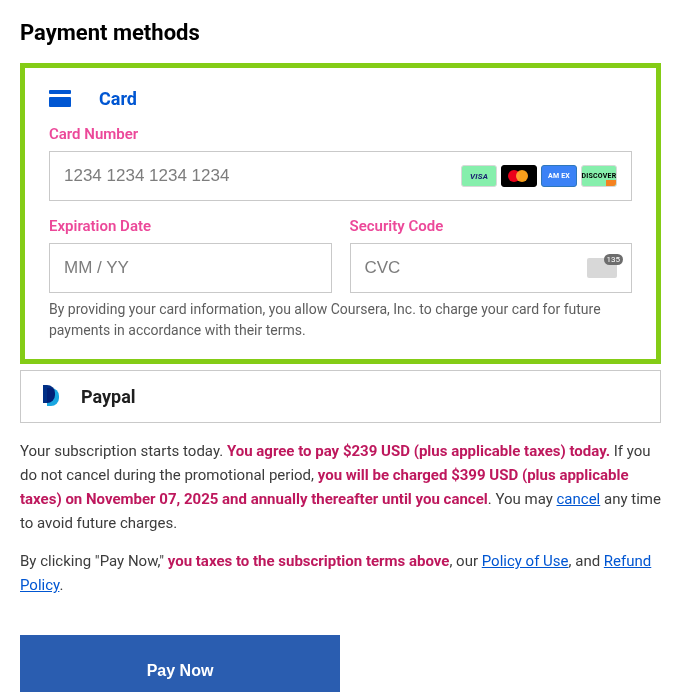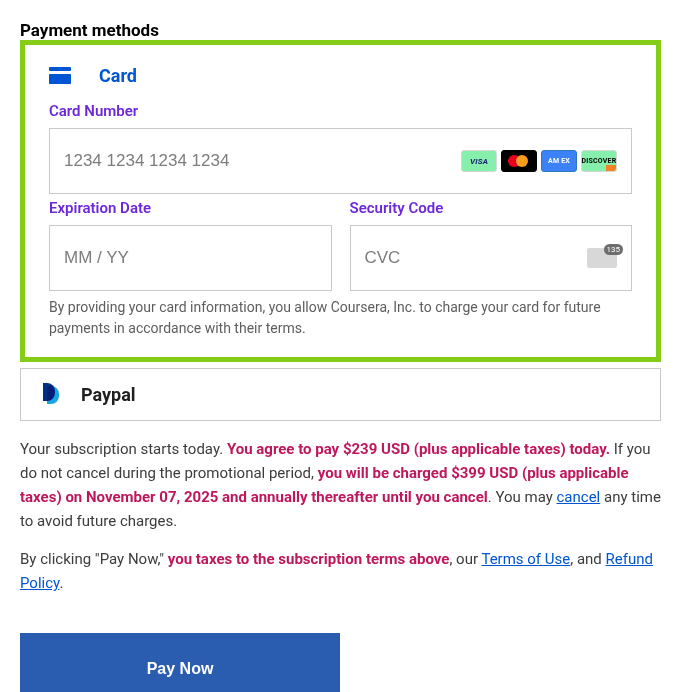--- a/index.html
+++ b/index.html
@@ -4,22 +4,23 @@
 <style>
   * { box-sizing: border-box; margin: 0; padding: 0; }
   body {
     font-family: -apple-system, BlinkMacSystemFont, "Segoe UI", Roboto, Arial, sans-serif;
     padding: 20px;
     background: #fff;
     color: #1f1f1f;
     width: 681px;
   }
   h2.page-title {
-    font-size: 17px;
+    font-size: 22px;
     font-weight: 700;
+    margin-bottom: 18px;
     color: #000;
   }
   .panel {
     border: 5px solid #84cc16;
     padding: 20px 24px 18px 24px;
     margin-bottom: 6px;
   }
   .panel-sm {
     border: 1px solid #c9c9c9;
     padding: 14px 22px;
@@ -51,27 +52,27 @@
   }
   .paypal-icon .p1, .paypal-icon .p2 {
     position: absolute; width: 12px; height: 18px;
     border-radius: 0 8px 8px 0;
   }
   .paypal-icon .p1 { background: #002f86; left: 0; top: 0; }
   .paypal-icon .p2 { background: #009cde; left: 4px; top: 3px; opacity: .9; mix-blend-mode: multiply; }
   .field-label {
     font-size: 15px;
     font-weight: 600;
-    color: #6d28d9;
+    color: #ec4899;
     margin-bottom: 8px;
     display: block;
   }
   .input {
     width: 100%;
-    height: 66px;
+    height: 50px;
     border: 1px solid #c9c9c9;
     padding: 0 14px;
     font-size: 17px;
     color: #333;
     background: #fff;
     display: flex;
     align-items: center;
   }
   .input input {
     border: none; outline: none; flex: 1;
@@ -92,21 +93,21 @@
   .logo.mc::before, .logo.mc::after {
     content: ""; position: absolute; width: 12px; height: 12px; border-radius: 50%;
     top: 4px;
   }
   .logo.mc::before { background: #eb001b; left: 6px; }
   .logo.mc::after { background: #f79e1b; left: 14px; mix-blend-mode: screen; }
   .logo.amex { background: #3b82f6; border-color:#2e77bb; color: #fff; font-size: 7px; line-height: 1; }
   .logo.disc { color: #000; font-size: 7px; position: relative; }
   .logo.disc::after { content:""; position:absolute; right:0; bottom:0; width:10px; height:6px; background:#f58220; border-bottom-right-radius:3px; }
   .row-2 {
-    display: flex; gap: 18px; margin-top: 5px; justify-content: flex-end;
+    display: flex; gap: 18px; margin-top: 16px; justify-content: flex-end;
   }
   .col { flex: 1; }
   .cvc-icon {
     width: 30px; height: 20px; background: #d8d8d8; border-radius: 2px; position: relative;
   }
   .cvc-icon::after {
     content: "135"; position: absolute; right: -6px; top: -4px;
     background:#6d6d6d; color:#fff; font-size:8px; padding:1px 3px; border-radius:8px;
   }
   .disclaimer {
@@ -178,16 +179,16 @@
     </span>
     <span class="method-title dark">Paypal</span>
   </div>
 </div>
 
 <p class="terms">
   <span>Your subscription starts today. </span><span class="bold">You agree to pay $239 USD (plus applicable taxes) today.</span><span> If you do not cancel during the promotional period, </span><span class="bold">you will be charged $399 USD (plus applicable taxes) on November 07, 2025 and annually thereafter until you cancel</span><span>. You may </span><a class="link">cancel</a><span> any time to avoid future charges.</span>
 </p>
 
 <p class="terms">
-  <span>By clicking "Pay Now," </span><span class="bold">you taxes to the subscription terms above</span><span>, our </span><a class="link">Terms of Use</a><span>, and </span><a class="link">Refund Policy</a><span>.</span>
+  <span>By clicking "Pay Now," </span><span class="bold">you taxes to the subscription terms above</span><span>, our </span><a class="link">Policy of Use</a><span>, and </span><a class="link">Refund Policy</a><span>.</span>
 </p>
 
 <button class="pay-btn">Pay Now</button>
 
 </body></html>

